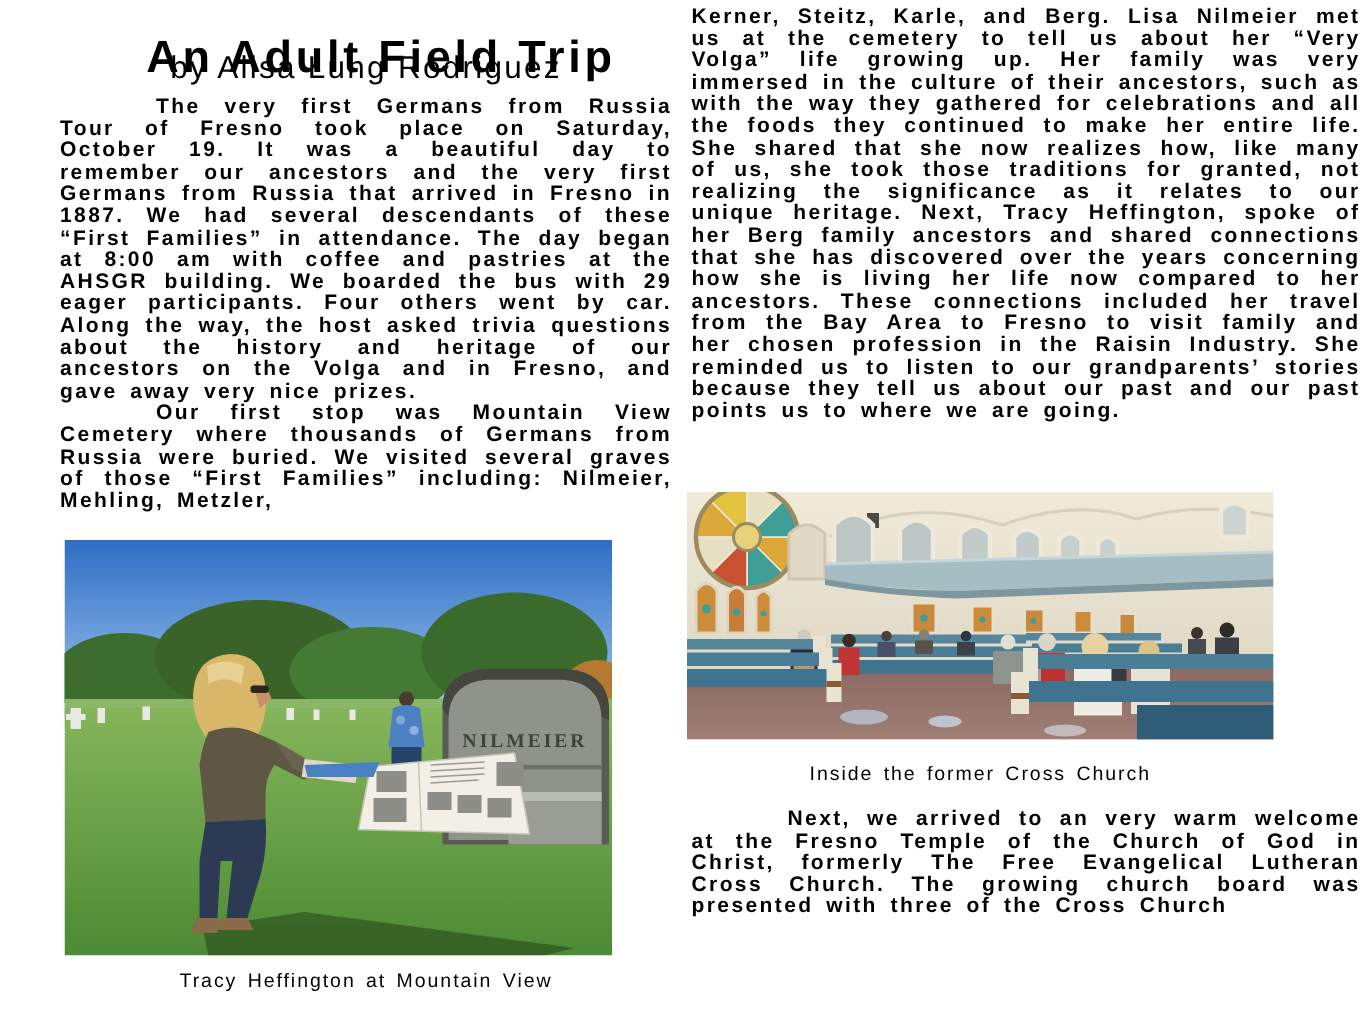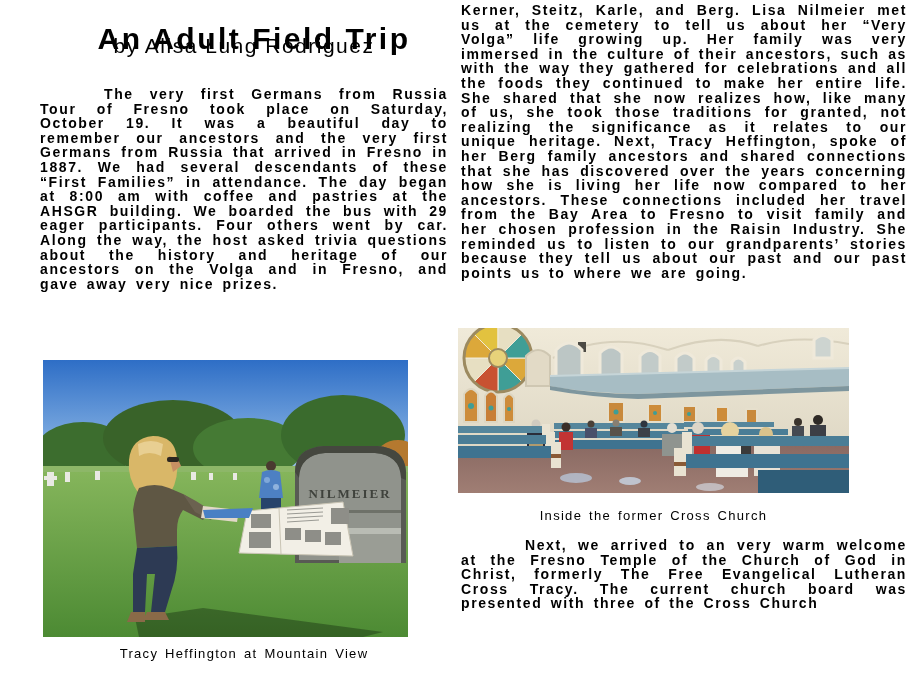--- a/index.html
+++ b/index.html
@@ -11,21 +11,21 @@
     position:absolute; left:48px; top:2px; width:412px; text-align:center;
     font-size:30px; font-weight:bold; letter-spacing:2.5px; white-space:nowrap;
   }
   .byline {
     position:absolute; left:38px; top:34px; width:412px; text-align:center;
     font-size:21px; letter-spacing:1.5px; white-space:nowrap;
   }
   .body-text { font-size:14px; line-height:14.6px; letter-spacing:1.6px; word-spacing:3px; text-align:justify; }
   .body-text p { margin:0;font-weight:bold; }
   .body-text p.indent { text-indent:64px; }
-  .left-text  { position:absolute; left:40px;  top:63px;  width:408px;margin-top:24px; }
+  .left-text  { position:absolute; left:40px;  top:63px;  width:408px; }
   .right-text { position:absolute; left:461px; top:3px;   width:446px; }
   .right-text-2 { position:absolute; left:461px; top:538px; width:446px; }
   figure { margin:0; position:absolute; padding:0; }
   .photo-left  { left:43px;  top:360px; width:365px; height:277px; }
   .photo-right { left:458px; top:328px; width:391px; height:165px; }
   svg.photo { width:100%; height:100%; display:block; }
   .caption {
     position:absolute; text-align:center; font-size:13px; letter-spacing:1.3px; word-spacing:2px;
   }
   .caption-left  { left:38px;  top:646px; width:412px; }
@@ -34,20 +34,21 @@
 </head>
 <body>
 
 <div class="page">
 
   <h1 class="title">An Adult Field Trip</h1>
   <div class="byline">by Alisa Lung Rodriguez</div>
 
   <div class="left-text body-text">
     <p class="indent">The very first Germans from Russia Tour of Fresno took place on Saturday, October 19.  It was a beautiful day to remember our ancestors and the very first Germans from Russia that arrived in Fresno in 1887.  We had several descendants of these “First Families” in attendance. The day began at 8:00 am with coffee and pastries at the AHSGR building.  We boarded the bus with 29 eager participants. Four others went by car.  Along the way, the host asked trivia questions about the history and heritage of our ancestors on the Volga and in Fresno, and gave away very nice prizes.</p>
+    <p class="indent">Our first stop was Mountain View Cemetery where thousands of Germans from Russia were buried.  We visited several graves of those “First Families” including: Nilmeier, Mehling, Metzler,</p>
   </div>
 
   <div class="right-text body-text">
     <p>Kerner, Steitz, Karle, and Berg.  Lisa Nilmeier met us at the cemetery to tell us about her “Very Volga” life growing up. Her family was very immersed in the culture of their ancestors, such as with the way they gathered for celebrations and all the foods they continued to make her entire life. She shared that she now realizes how, like many of us, she took those traditions for granted, not realizing the significance as it relates to our unique heritage. Next, Tracy Heffington, spoke of her Berg family ancestors and shared connections that she has discovered over the years concerning how she is living her life now compared to her ancestors. These connections included her travel from the Bay Area to Fresno to visit family and her chosen profession in the Raisin Industry. She reminded us to listen to our grandparents’ stories because they tell us about our past and our past points us to where we are going.</p>
   </div>
 
   <figure class="photo-left">
     <svg class="photo" viewBox="0 0 365 277" preserveAspectRatio="none">
       <defs>
         <linearGradient id="skyL" x1="0" y1="0" x2="0" y2="1">
@@ -250,16 +251,16 @@
       <g>
         <ellipse cx="118" cy="150" rx="16" ry="5" fill="#b9c9dd" opacity="0.75"></ellipse>
         <ellipse cx="172" cy="153" rx="11" ry="4" fill="#c8d6e6" opacity="0.8"></ellipse>
         <ellipse cx="252" cy="159" rx="14" ry="4" fill="#dbe5f0" opacity="0.6"></ellipse>
       </g>
     </svg>
   </figure>
   <figcaption class="caption caption-right">Inside the former Cross Church</figcaption>
 
   <div class="right-text-2 body-text">
-    <p class="indent">Next, we arrived to an very warm welcome at the Fresno Temple of the Church of God in Christ, formerly The Free Evangelical Lutheran Cross Tracy.  The current church board was presented with three of the Cross Church</p>
+    <p class="indent">Next, we arrived to an very warm welcome at the Fresno Temple of the Church of God in Christ, formerly The Free Evangelical Lutheran Cross Church.  The growing church board was presented with three of the Cross Church</p>
   </div>
 
 </div>
 
 </body></html>

